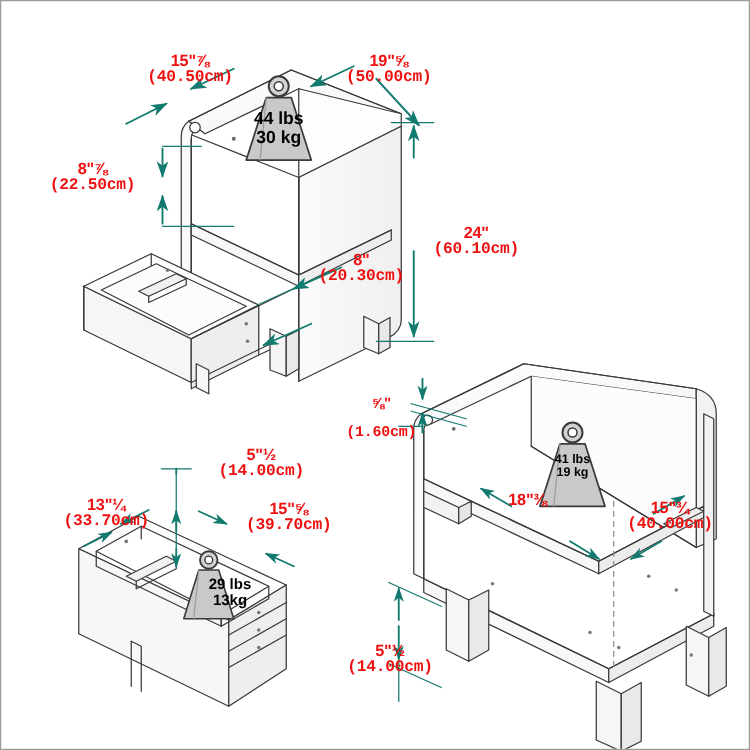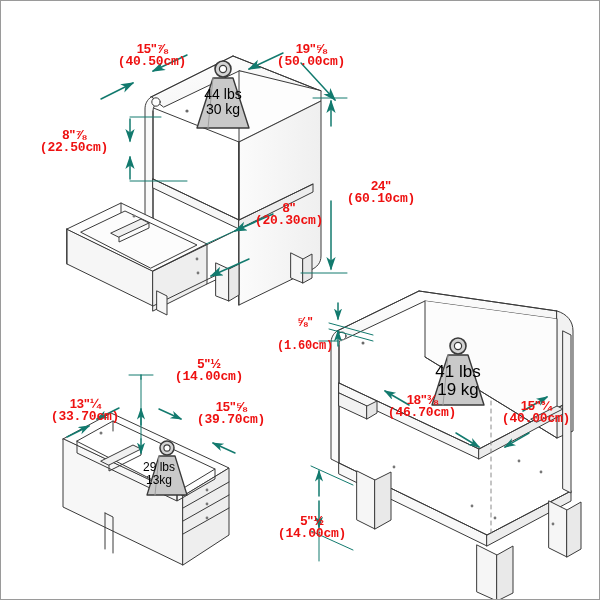--- a/index.html
+++ b/index.html
@@ -8,21 +8,21 @@
          border:1px solid #9a9a9a;background:#fff;overflow:hidden;}
   svg#sheet{position:absolute;left:0;top:0;width:600px;height:600px;display:block;}
 
   .dimlabel{position:absolute;color:#ee1111;font-weight:bold;text-align:center;
             line-height:1.02;white-space:nowrap;letter-spacing:-0.2px;}
   .dimlabel .l1{display:block;font-size:13px;}
   .dimlabel .l2{display:block;font-size:13px;font-family:Liberation Mono, monospace;}
   .dimlabel.small .l1{font-size:12px;}
   .dimlabel.small .l2{font-size:12px;margin-top:12px;}
 
-  .wlabel{position:absolute;color:#000;font-weight:normal;text-align:center;
+  .wlabel{position:absolute;color:#000;font-weight:bold;text-align:center;
           line-height:1.08;white-space:nowrap;pointer-events:none;}
   .wlabel .w1,.wlabel .w2{display:block;}
 </style>
 </head>
 <body>
 
 <div id="frame">
 
   <svg id="sheet" viewBox="0 0 600 600">
     <defs>
@@ -290,43 +290,42 @@
   <div class="dimlabel" style="left:31px;top:396px;width:106px;">
     <span class="l1">13"¼</span>
     <span class="l2">(33.70cm)</span>
   </div>
 
   <div class="dimlabel" style="left:176px;top:399px;width:108px;">
     <span class="l1">15"⅝</span>
     <span class="l2">(39.70cm)</span>
   </div>
 
-  <div class="wlabel" style="left:120px;top:460px;width:76px;font-size:12px;">
+  <div class="wlabel" style="left:145px;top:460px;width:76px;font-size:12px;">
     <span class="w1">29 lbs</span>
     <span class="w2">13kg</span>
   </div>
 
   <div class="dimlabel small" style="left:256px;top:315px;width:96px;">
     <span class="l1">⅝"</span>
     <span class="l2">(1.60cm)</span>
   </div>
 
   <div class="dimlabel" style="left:366px;top:392px;width:110px;">
     <span class="l1">18"⅜</span>
-    <span class="l2">(46.70cm)</span>
   </div>
 
   <div class="dimlabel" style="left:481px;top:398px;width:108px;">
     <span class="l1">15"¾</span>
     <span class="l2">(40.00cm)</span>
   </div>
 
   <div class="dimlabel" style="left:259px;top:513px;width:104px;">
     <span class="l1">5"½</span>
     <span class="l2">(14.00cm)</span>
   </div>
 
-  <div class="wlabel" style="left:417px;top:362px;width:80px;font-size:17px;">
+  <div class="wlabel" style="left:417px;top:362px;width:80px;font-size:10px;">
     <span class="w1">41 lbs</span>
     <span class="w2">19 kg</span>
   </div>
 
 </div>
 
 </body></html>

